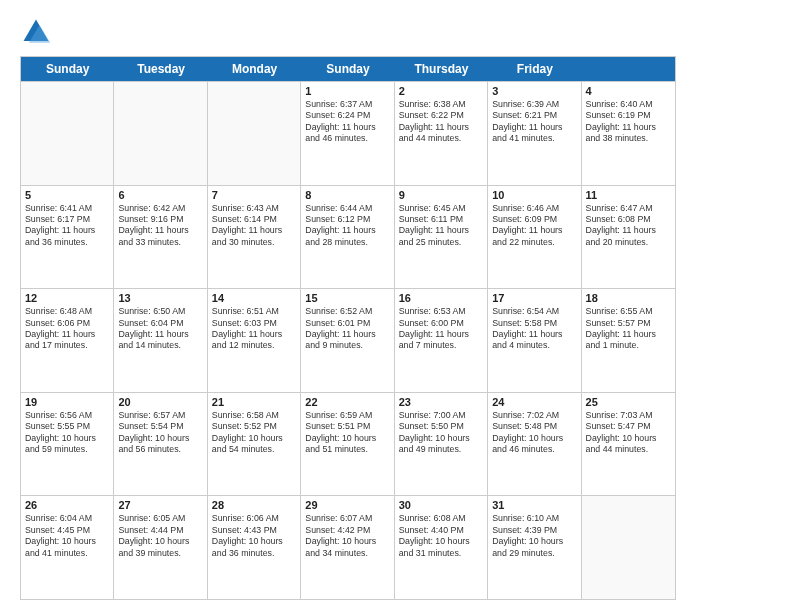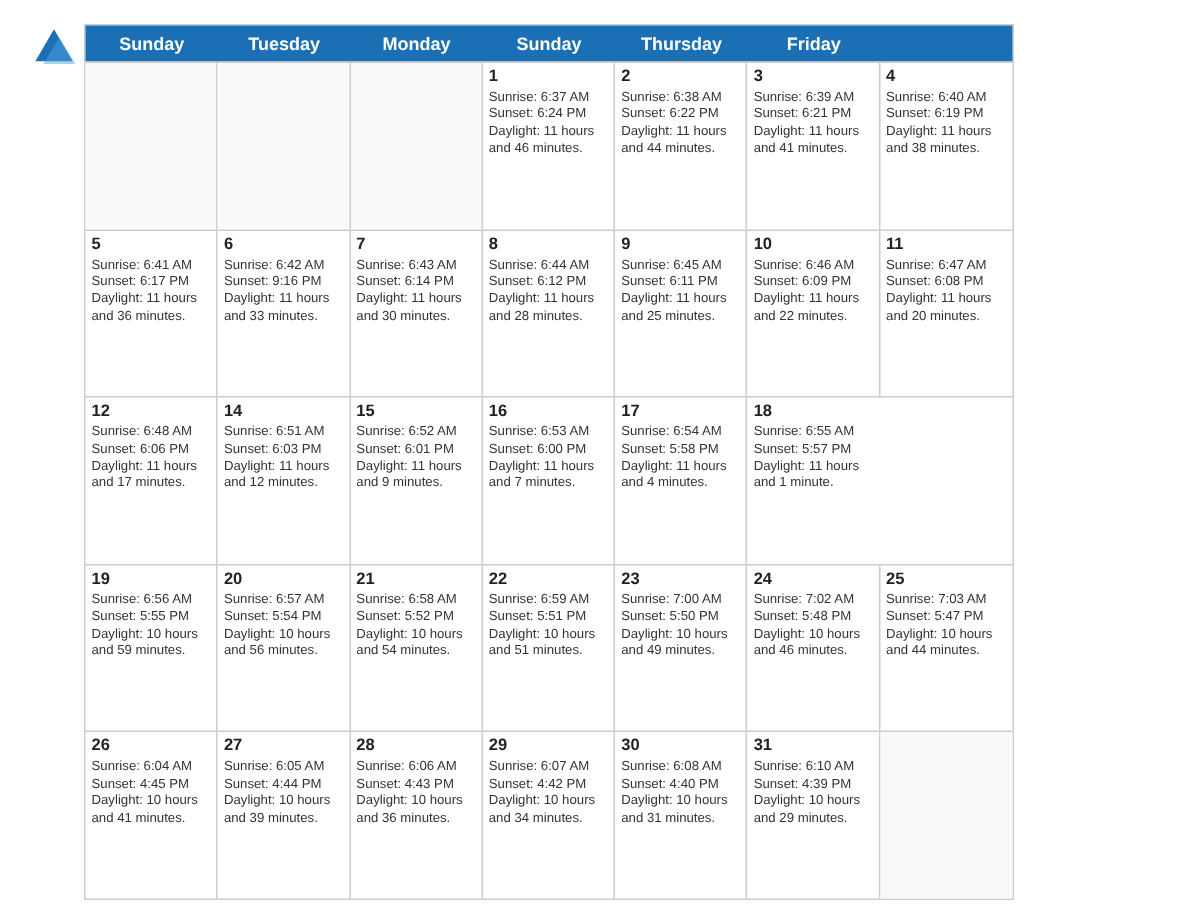--- a/index.html
+++ b/index.html
@@ -8,20 +8,21 @@
       background: #fff;
       width: 792px;
       height: 612px;
       overflow: hidden;
     }
     .page {
       width: 696px;
       height: 612px;
       padding: 16px 20px 12px 20px;
       display: flex;
+      flex-direction: column;
     }
     .header {
       display: flex;
       justify-content: space-between;
       align-items: flex-start;
       margin-bottom: 8px;
     }
     .logo {
       display: flex;
       align-items: center;
@@ -231,20 +232,27 @@
         </div>
         <div class="cal-row">
           <div class="cal-cell">
             <div class="day-num">12</div>
             <div class="day-info">Sunrise: 6:48 AM
 Sunset: 6:06 PM
 Daylight: 11 hours
 and 17 minutes.</div>
           </div>
           <div class="cal-cell">
+            <div class="day-num">13</div>
+            <div class="day-info">Sunrise: 6:50 AM
+Sunset: 6:04 PM
+Daylight: 11 hours
+and 14 minutes.</div>
+          </div>
+          <div class="cal-cell">
             <div class="day-num">14</div>
             <div class="day-info">Sunrise: 6:51 AM
 Sunset: 6:03 PM
 Daylight: 11 hours
 and 12 minutes.</div>
           </div>
           <div class="cal-cell">
             <div class="day-num">15</div>
             <div class="day-info">Sunrise: 6:52 AM
 Sunset: 6:01 PM

